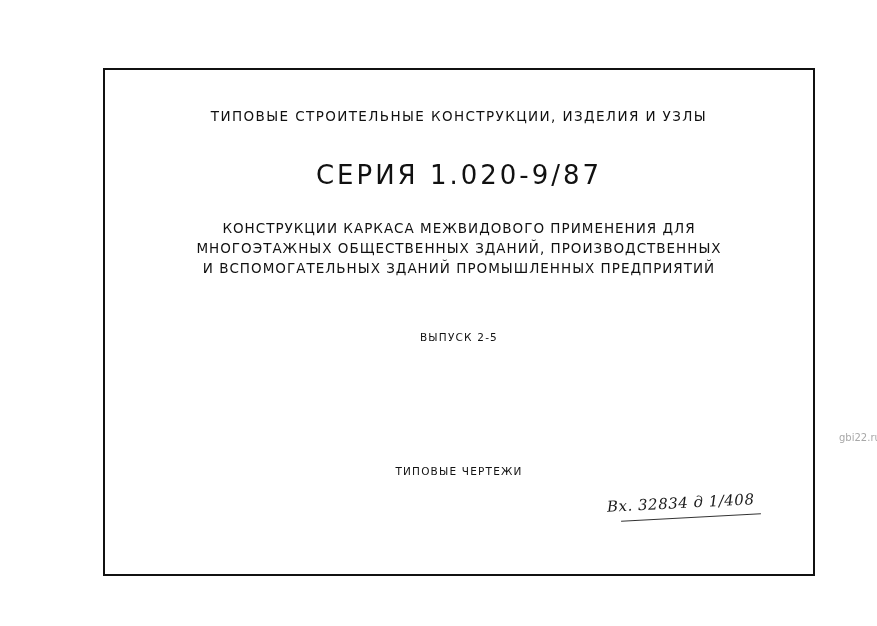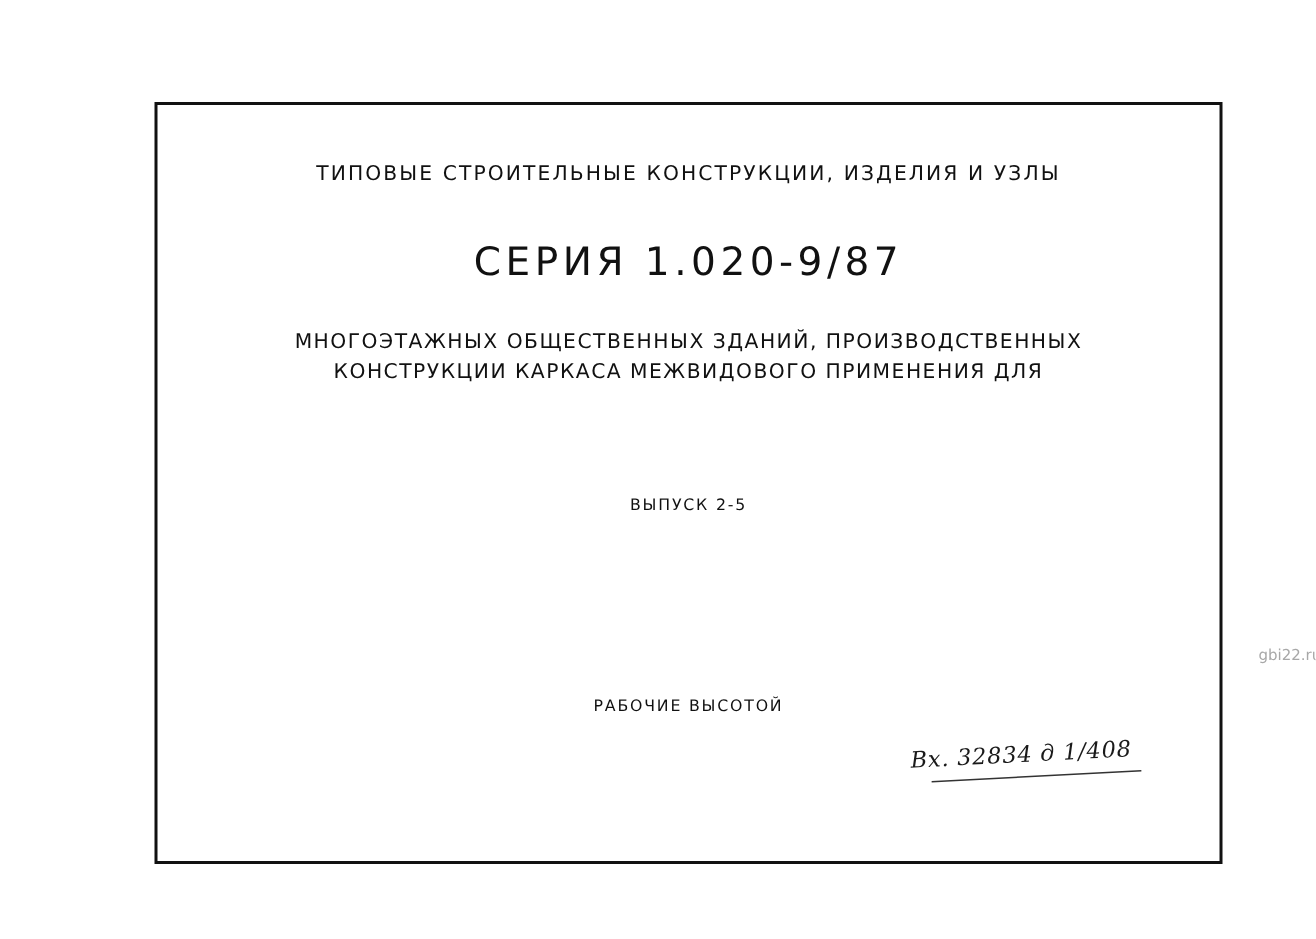--- a/index.html
+++ b/index.html
@@ -133,28 +133,29 @@
 
 <div id="page-sheet">
 
   <div id="title-frame">
 
     <div class="center-block" id="doc-category">ТИПОВЫЕ СТРОИТЕЛЬНЫЕ КОНСТРУКЦИИ, ИЗДЕЛИЯ И УЗЛЫ</div>
 
     <div class="center-block" id="doc-series">СЕРИЯ 1.020-9/87</div>
 
     <div class="center-block" id="doc-subject">
+      <div>КОНСТРУКЦИИ КАРКАСА МЕЖВИДОВОГО ПРИМЕНЕНИЯ ДЛЯ</div>
       <div>МНОГОЭТАЖНЫХ ОБЩЕСТВЕННЫХ ЗДАНИЙ, ПРОИЗВОДСТВЕННЫХ</div>
-      <div>КОНСТРУКЦИИ КАРКАСА МЕЖВИДОВОГО ПРИМЕНЕНИЯ ДЛЯ</div>
+      <div>И ВСПОМОГАТЕЛЬНЫХ ЗДАНИЙ ПРОМЫШЛЕННЫХ ПРЕДПРИЯТИЙ</div>
     </div>
 
     <div class="center-block" id="doc-issue">ВЫПУСК 2-5</div>
 
 
-    <div class="center-block" id="doc-drawings-note">РАБОЧИЕ ВЫСОТОЙ</div>
+    <div class="center-block" id="doc-drawings-note">ТИПОВЫЕ ЧЕРТЕЖИ</div>
 
     <div id="inventory-stamp">Вх. 32834 д 1/408</div>
     <div id="inventory-underline"></div>
 
   </div>
 
   <div id="site-watermark">gbi22.ru</div>
 
 </div>
 

